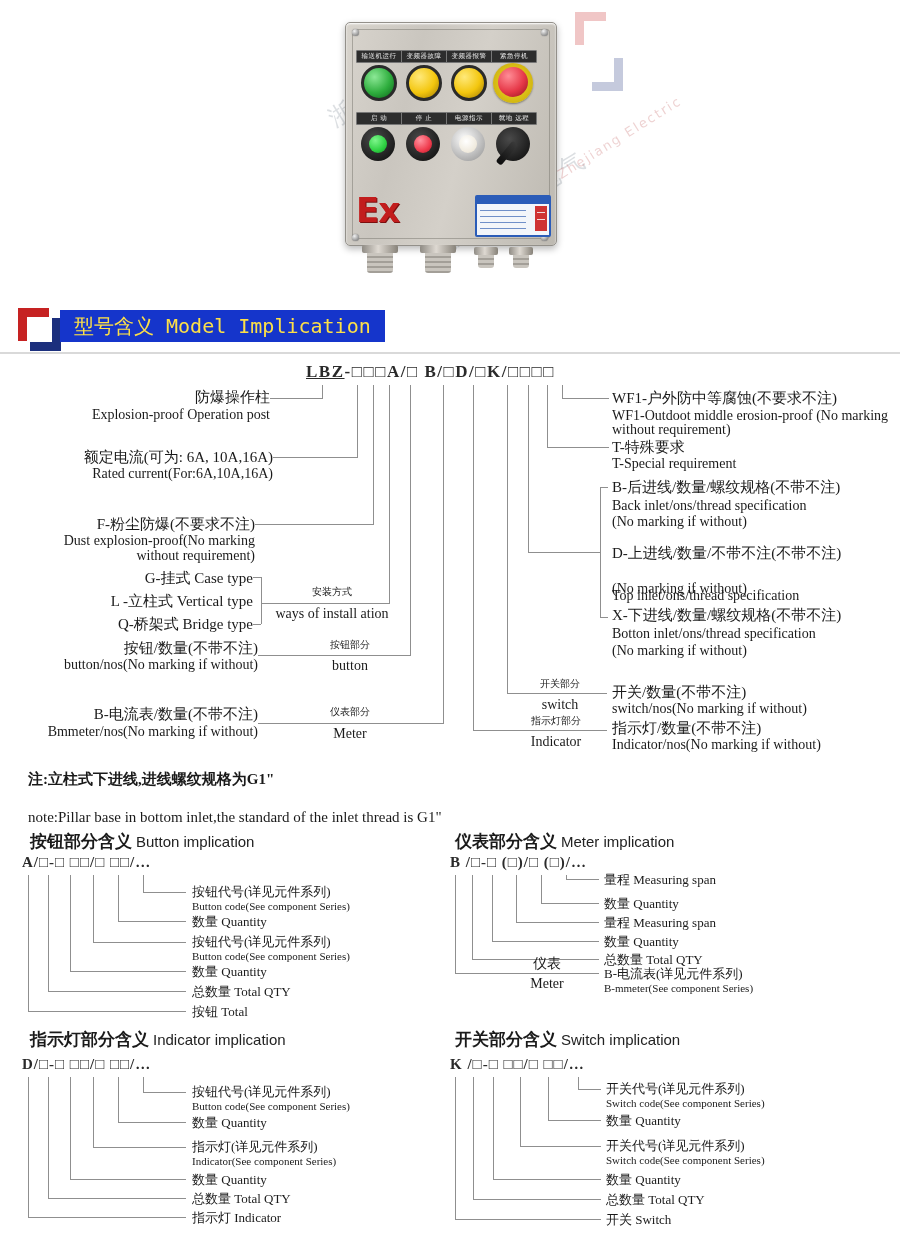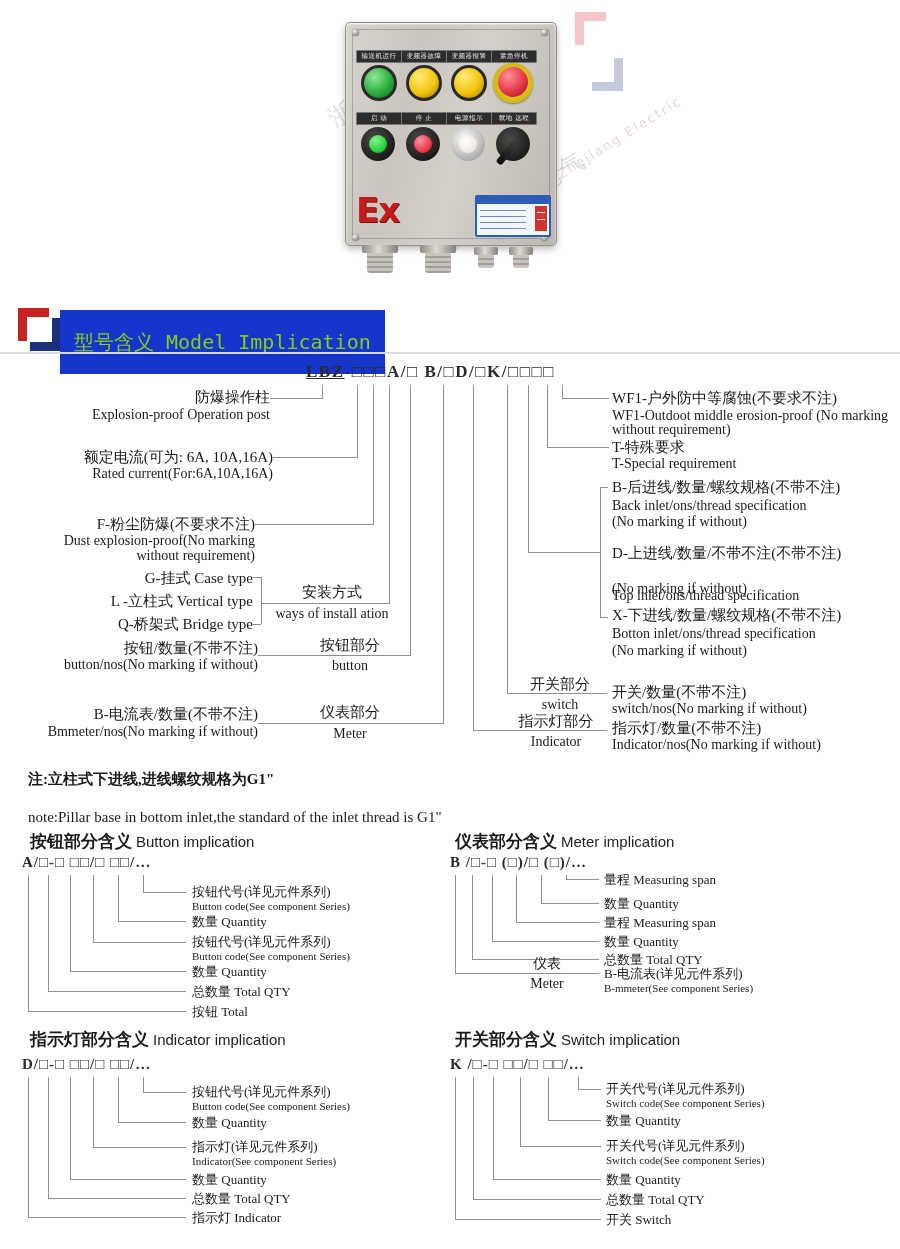--- a/index.html
+++ b/index.html
@@ -7,29 +7,29 @@
         font-family:"Liberation Serif","DejaVu Serif",serif;color:#1a1a1a;}
   .abs{position:absolute;}
   
   .vl{position:absolute;border-left:1px solid #8f8f8f;}
   .hl{position:absolute;border-top:1px solid #8f8f8f;}
   .el-l{position:absolute;border-left:1px solid #8f8f8f;border-bottom:1px solid #8f8f8f;}
   .el-r{position:absolute;border-right:1px solid #8f8f8f;border-bottom:1px solid #8f8f8f;}
   
   .d-cn{position:absolute;font-size:15px;line-height:16px;white-space:nowrap;}
   .d-en{position:absolute;font-size:14px;line-height:15px;white-space:nowrap;}
-  .mid{position:absolute;font-size:15px;line-height:16px;text-align:center;white-space:nowrap;}
+  .mid{position:absolute;font-size:10px;line-height:16px;text-align:center;white-space:nowrap;}
   .mide{position:absolute;font-size:14px;line-height:15px;text-align:center;white-space:nowrap;}
   .ra{text-align:left;}
   
   .mcode{position:absolute;font-size:17px;letter-spacing:1.5px;color:#2a2a2a;white-space:nowrap;font-weight:600;}
   .mcode-prefix{text-decoration:underline;}
   
-  .hbar{position:absolute;background:#1535cb;color:#84cc16;height:32px;line-height:32px;
-        padding:16px 14px;font-family:"DejaVu Sans Mono","Liberation Mono",monospace;font-size:20px;white-space:nowrap;}
+  .hbar{position:absolute;background:#1535cb;color:#fde047;height:32px;line-height:32px;
+        padding:0 14px;font-family:"DejaVu Sans Mono","Liberation Mono",monospace;font-size:20px;white-space:nowrap;}
   .logo-red{position:absolute;width:22px;height:24px;border-left:9px solid #c62222;border-top:9px solid #c62222;}
   .logo-navy{position:absolute;width:22px;height:24px;border-right:9px solid #1c2f7d;border-bottom:9px solid #1c2f7d;}
   .hr{position:absolute;border-top:2px solid #d9d9d9;}
   
   .sec-title{position:absolute;white-space:nowrap;}
   .t-cn{font-size:17px;font-weight:bold;}
   .t-en{font-size:15px;font-family:"Liberation Sans","DejaVu Sans",sans-serif;color:#222;}
   .code{position:absolute;font-size:15px;letter-spacing:1px;color:#2a2a2a;white-space:nowrap;font-weight:600;}
   .r-cn{position:absolute;font-size:13px;line-height:15px;white-space:nowrap;}
   .r-en{position:absolute;font-size:11px;line-height:12px;white-space:nowrap;}

